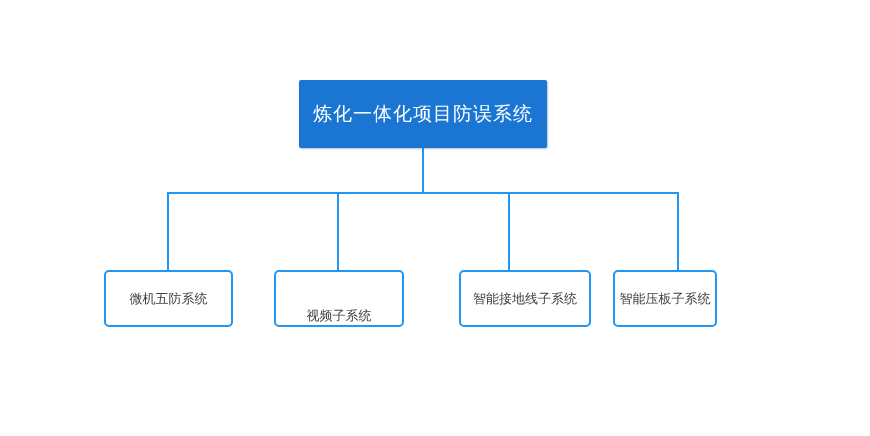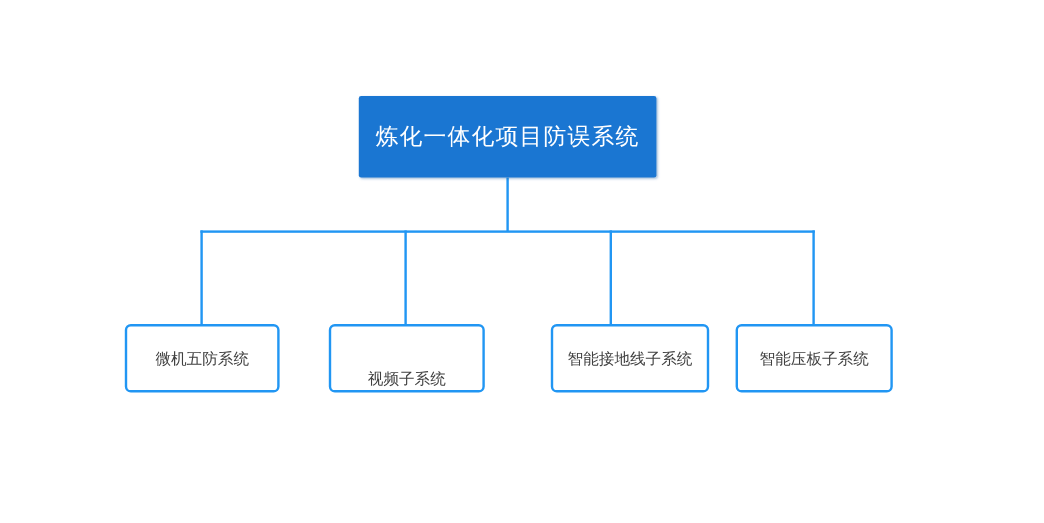--- a/index.html
+++ b/index.html
@@ -60,21 +60,21 @@
     color: var(--child-text, #404040);
     display: flex;
     align-items: center;
     justify-content: center;
     font-size: 13px;
     cursor: default;
   }
   .child-1 { left: 104px; width: 129px; }
   .child-2 { left: 274px; width: 130px; align-items: flex-end; }
   .child-3 { left: 443px; width: 132px; margin-left: 16px; }
-  .child-4 { left: 613px; width: 131px; }
+  .child-4 { left: 613px; width: 104px; }
 </style>
 </head>
 <body>
 
 <div class="canvas">
 
   <div class="line v stem"></div>
   <div class="line h rail"></div>
   <div class="line v drop-1"></div>
   <div class="line v drop-2"></div>

